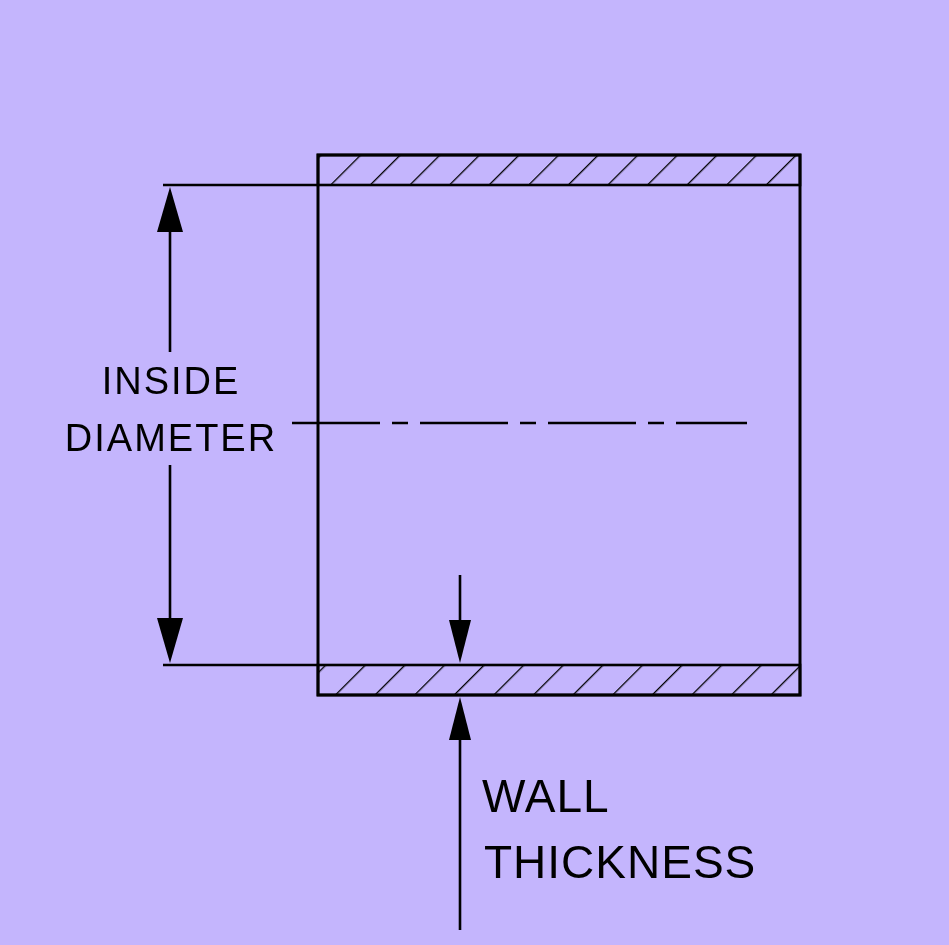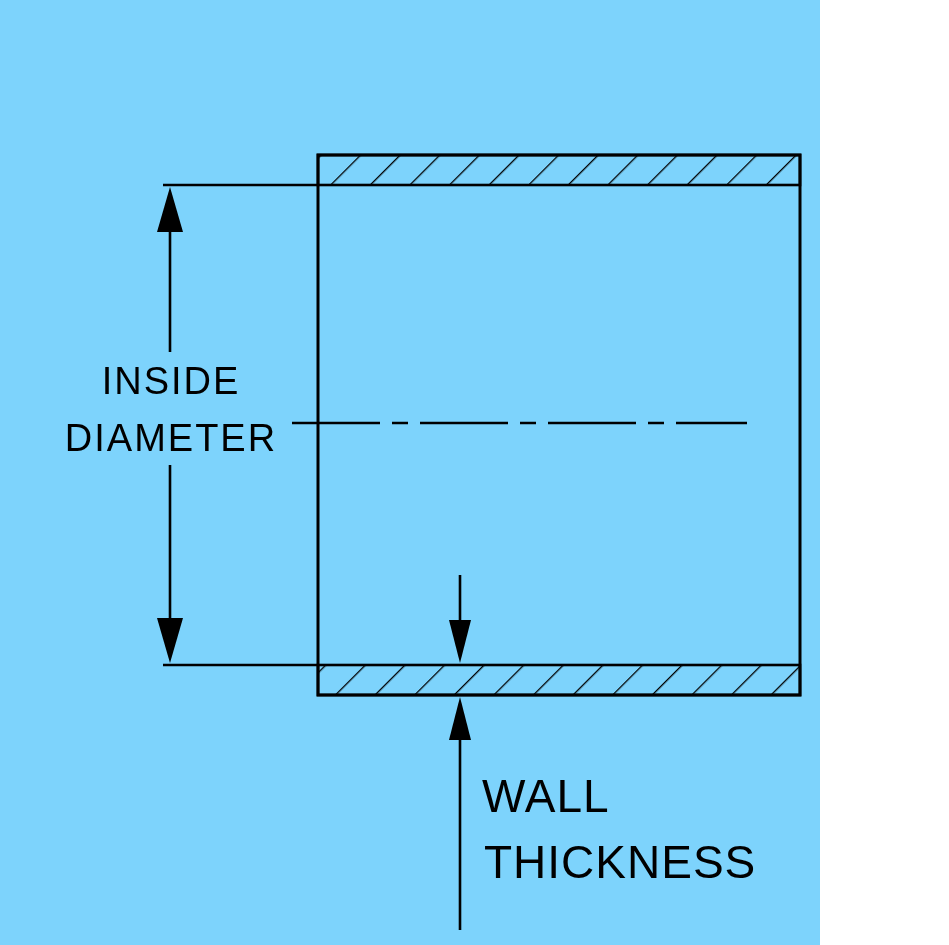--- a/index.html
+++ b/index.html
@@ -2,23 +2,23 @@
 <html><head>
 <meta charset="utf-8">
 <style>
   html, body {
     margin: 0;
     padding: 0;
     background: #ffffff;
   }
   .canvas {
     position: relative;
-    width: 820px;
+    width: 949px;
     height: 945px;
-    background: #7dd3fc;
+    background: #c4b5fd;
     overflow: hidden;
   }
   svg { display: block; }
   text {
     font-family: "Liberation Sans", sans-serif;
     fill: #000000;
   }
   .dim-label {
     font-size: 38px;
     letter-spacing: 2px;

